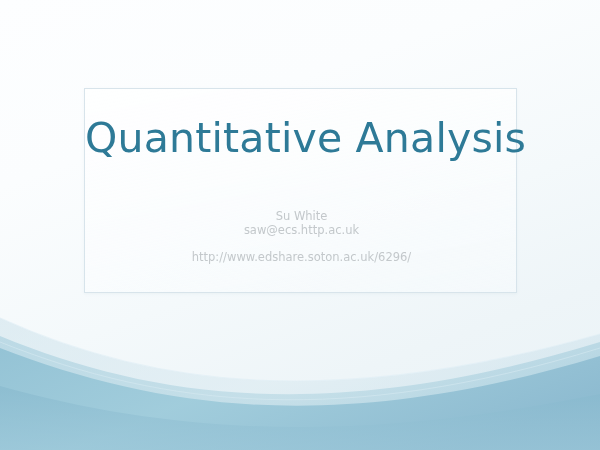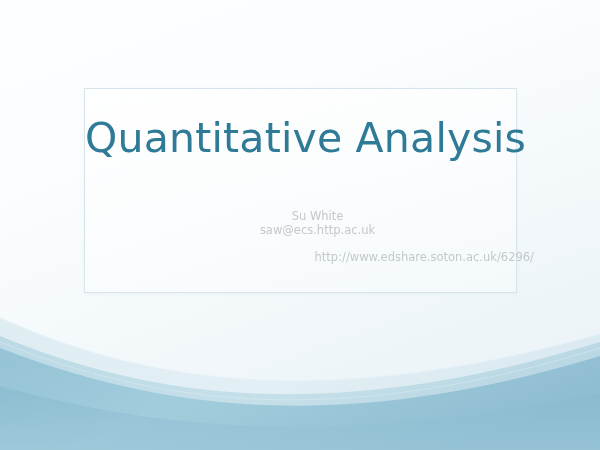--- a/index.html
+++ b/index.html
@@ -61,21 +61,21 @@
     font-size: 41px;
     font-weight: 400;
     letter-spacing: 0.2px;
     line-height: 1.05;
     color: #2e7a97;
     white-space: nowrap;
   }
 
   #slide-subtitle {
     position: absolute;
-    left: 16px;
+    left: 0;
     top: 120px;
     width: 433px;
     text-align: center;
     font-size: 11.5px;
     font-weight: 400;
     line-height: 1.25;
     color: #c3c8cb;
   }
 
   .sub-line {
@@ -84,21 +84,20 @@
   }
   .sub-spacer {
     display: block;
     height: 12px;
   }
   .sub-url {
     display: block;
     white-space: nowrap;
     font-size: 11.5px;
     color: #c3c8cb;
-    text-align: right;
   }
 </style>
 </head>
 <body>
 
 <div id="slide">
 
   <svg id="waves" viewBox="0 0 600 160" preserveAspectRatio="none" xmlns="http://www.w3.org/2000/svg">
     <defs>
       <linearGradient id="waveGradA" x1="0" y1="0" x2="1" y2="0.4">

